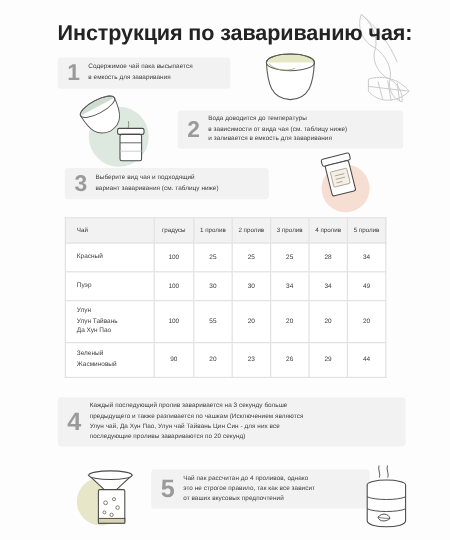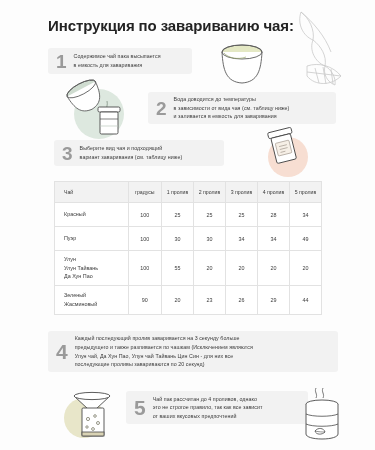--- a/index.html
+++ b/index.html
@@ -31,21 +31,21 @@
     width: 110px;
     height: 95px;
     pointer-events: none;
   }
 
   
   .title {
     position: absolute;
     left: 48px;
     top: 17px;
-    font-size: 15px;
+    font-size: 18px;
     font-weight: bold;
     letter-spacing: -0.1px;
     color: #232323;
     white-space: nowrap;
   }
 
   
   .step-box {
     position: absolute;
     background: #f2f2f2;

